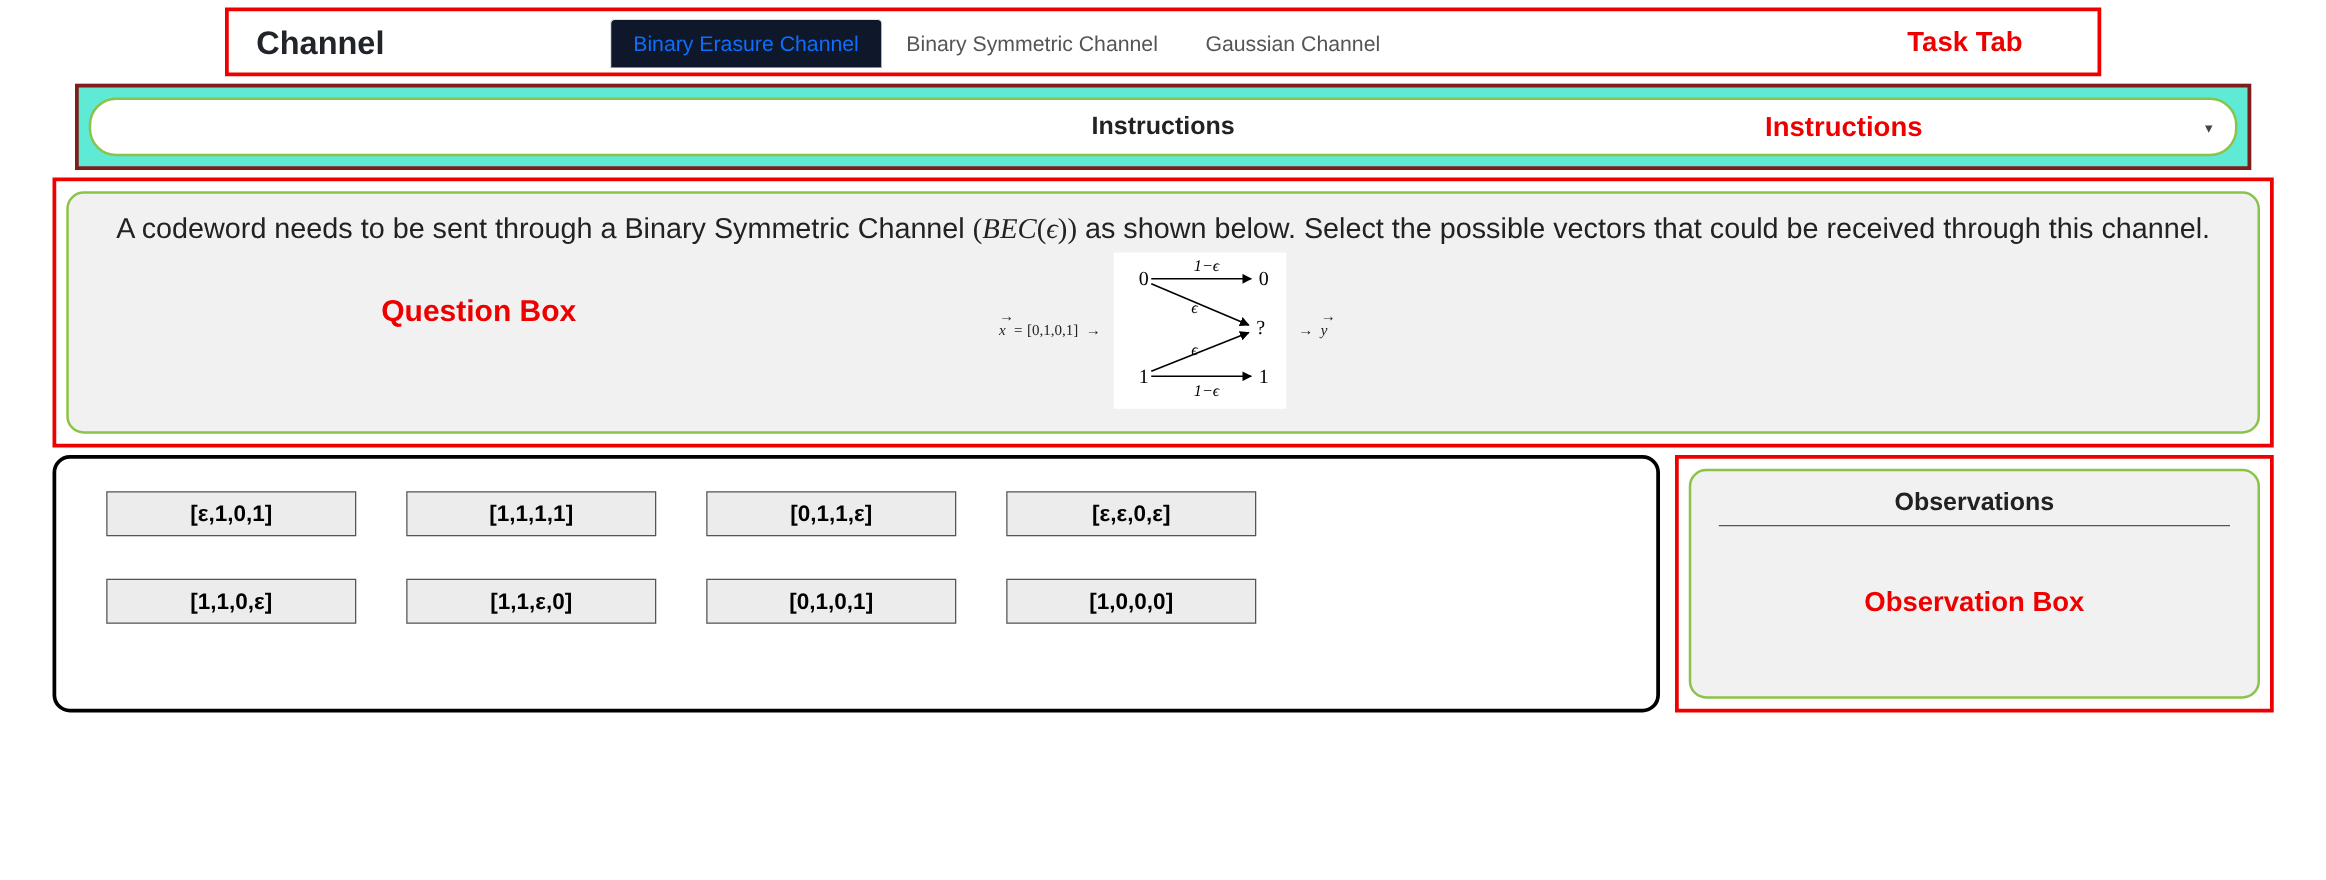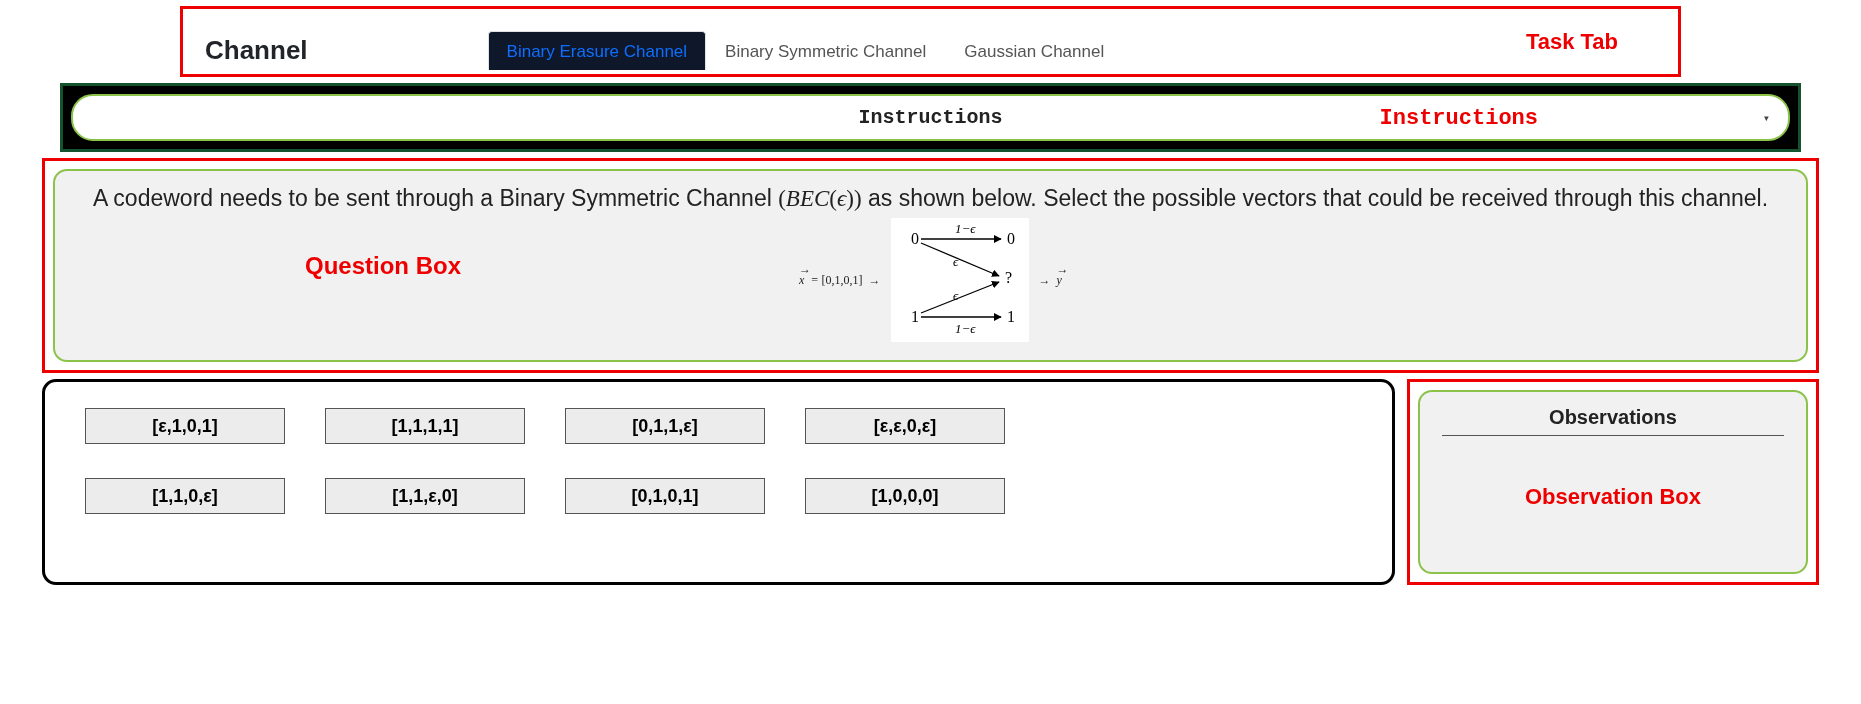--- a/index.html
+++ b/index.html
@@ -11,21 +11,21 @@
     color: #222;
     width: 1861px;
   }
 
   
   .task-row-outer {
     position: relative;
     border: 3px solid #ef0000;
     margin: 6px 180px 6px 180px;
     background: #fff;
-    padding: 22px 10px 4px 10px;
+    padding: 6px 10px 4px 10px;
   }
   .task-row-inner {
     display: flex;
     align-items: center;
   }
   .channel-title {
     font-size: 26px;
     font-weight: 700;
     color: #212529;
     margin-right: 180px;
@@ -55,25 +55,24 @@
     top: 50%;
     transform: translateY(-50%);
     color: #ef0000;
     font-weight: 700;
     font-size: 22px;
   }
 
   
   .instr-outer {
     position: relative;
-    border: 3px solid #14532d;
+    border: 3px solid #7f1d1d;
     margin: 6px 60px;
     padding: 8px;
-    background: #000000;
-    font-family: Liberation Mono, monospace;
+    background: #5eead4;
   }
   .instr-pill {
     border: 2px solid #8bc34a;
     border-radius: 22px;
     background: #fff;
     padding: 10px 24px;
     display: flex;
     align-items: center;
     justify-content: center;
     position: relative;
@@ -204,21 +203,21 @@
     background: #1f9fd6;
     color: #fff;
     border: none;
     border-radius: 22px;
     font-size: 17px;
     padding: 10px 26px;
     cursor: pointer;
   }
 
   .obs-outer {
-    width: 412px;
+    width: 479px;
     border: 3px solid #ef0000;
     padding: 8px;
     display: flex;
   }
   .obs-card {
     flex: 1;
     border: 2px solid #8bc34a;
     border-radius: 14px;
     background: #f1f1f1;
     padding: 14px 22px;

